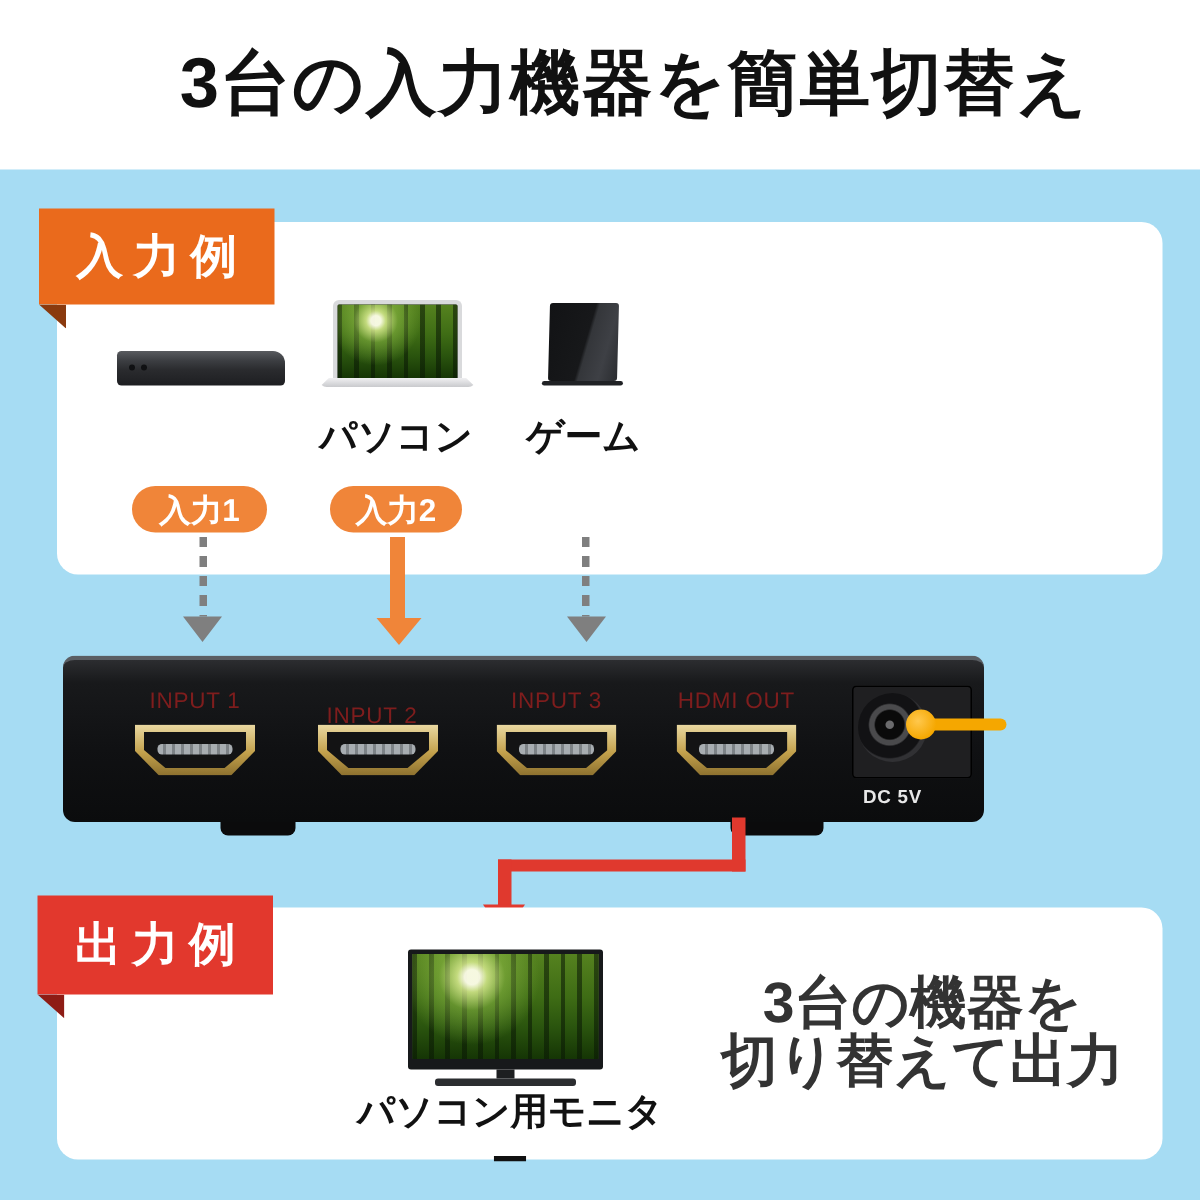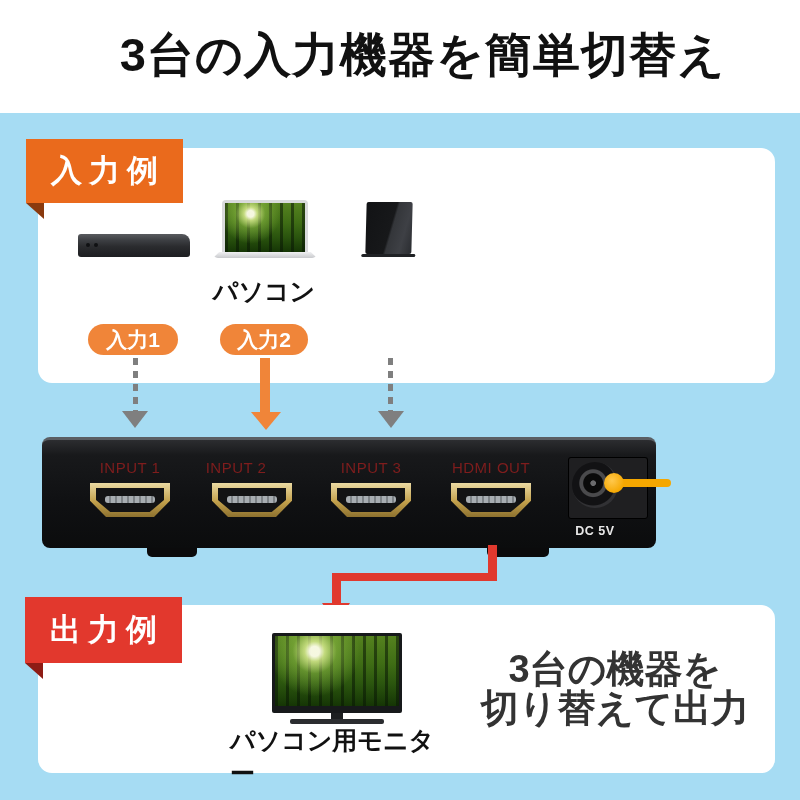--- a/index.html
+++ b/index.html
@@ -124,21 +124,21 @@
   .conn-head{position:absolute;left:322px;top:603px;width:0;height:0;
     border-left:14px solid transparent;border-right:14px solid transparent;
     border-top:21px solid var(--connector-red);}
 
   
   .monitor{position:absolute;left:272px;top:633px;width:130px;height:80px;background:#17191b;
     border-radius:2px;padding:3px 3px 7px 3px;}
   .monitor .forest{width:100%;height:100%;}
   .monitor-neck{position:absolute;left:331px;top:713px;width:12px;height:6px;background:#1d1f21;}
   .monitor-base{position:absolute;left:290px;top:719px;width:94px;height:5px;background:#2b2d30;border-radius:2px;}
-  .label-monitor{position:absolute;left:230px;top:724px;width:220px;
+  .label-monitor{position:absolute;left:230px;top:724px;width:220px;text-align:center;
     font-size:25px;font-weight:600;color:#111;}
 
   .note-output{position:absolute;left:455px;top:650px;width:320px;text-align:center;
     font-size:38px;font-weight:700;color:var(--text-dark);line-height:39px;}
 </style>
 </head>
 <body>
 
 <div class="canvas">
 
@@ -154,38 +154,39 @@
 
   <div class="hdd"></div>
 
   <div class="laptop-screen">
       <div class="forest"></div>
     </div>
   <div class="laptop-base"></div>
   <div class="device-label label-pc">パソコン</div>
 
   <div class="ps4"></div>
+  <div class="device-label label-game">ゲーム</div>
 
 
   <div class="badge badge-1">入力1</div>
   <div class="badge badge-2">入力2</div>
 
   <div class="dash-shaft" style="left:133px;"></div>
   <div class="dash-head" style="left:122px;"></div>
   <div class="solid-shaft" style="left:260px;"></div>
   <div class="solid-head" style="left:251px;"></div>
   <div class="dash-shaft" style="left:388px;"></div>
   <div class="dash-head" style="left:378px;"></div>
 
   <div class="switcher"></div>
   <div class="foot foot-1"></div>
   <div class="foot foot-2"></div>
 
   <div class="port-label" style="left:80px;">INPUT 1</div>
-  <div class="port-label" style="left:186px;">INPUT 2</div>
+  <div class="port-label" style="left:198px;margin-top:10px;">INPUT 2</div>
   <div class="port-label" style="left:321px;">INPUT 3</div>
   <div class="port-label" style="left:441px;">HDMI OUT</div>
 
   <div class="hdmi" style="left:90px;">
       <div class="shell"></div>
       <div class="inner"></div>
       <div class="pins"></div>
     </div>
   <div class="hdmi" style="left:212px;">
       <div class="shell"></div>

